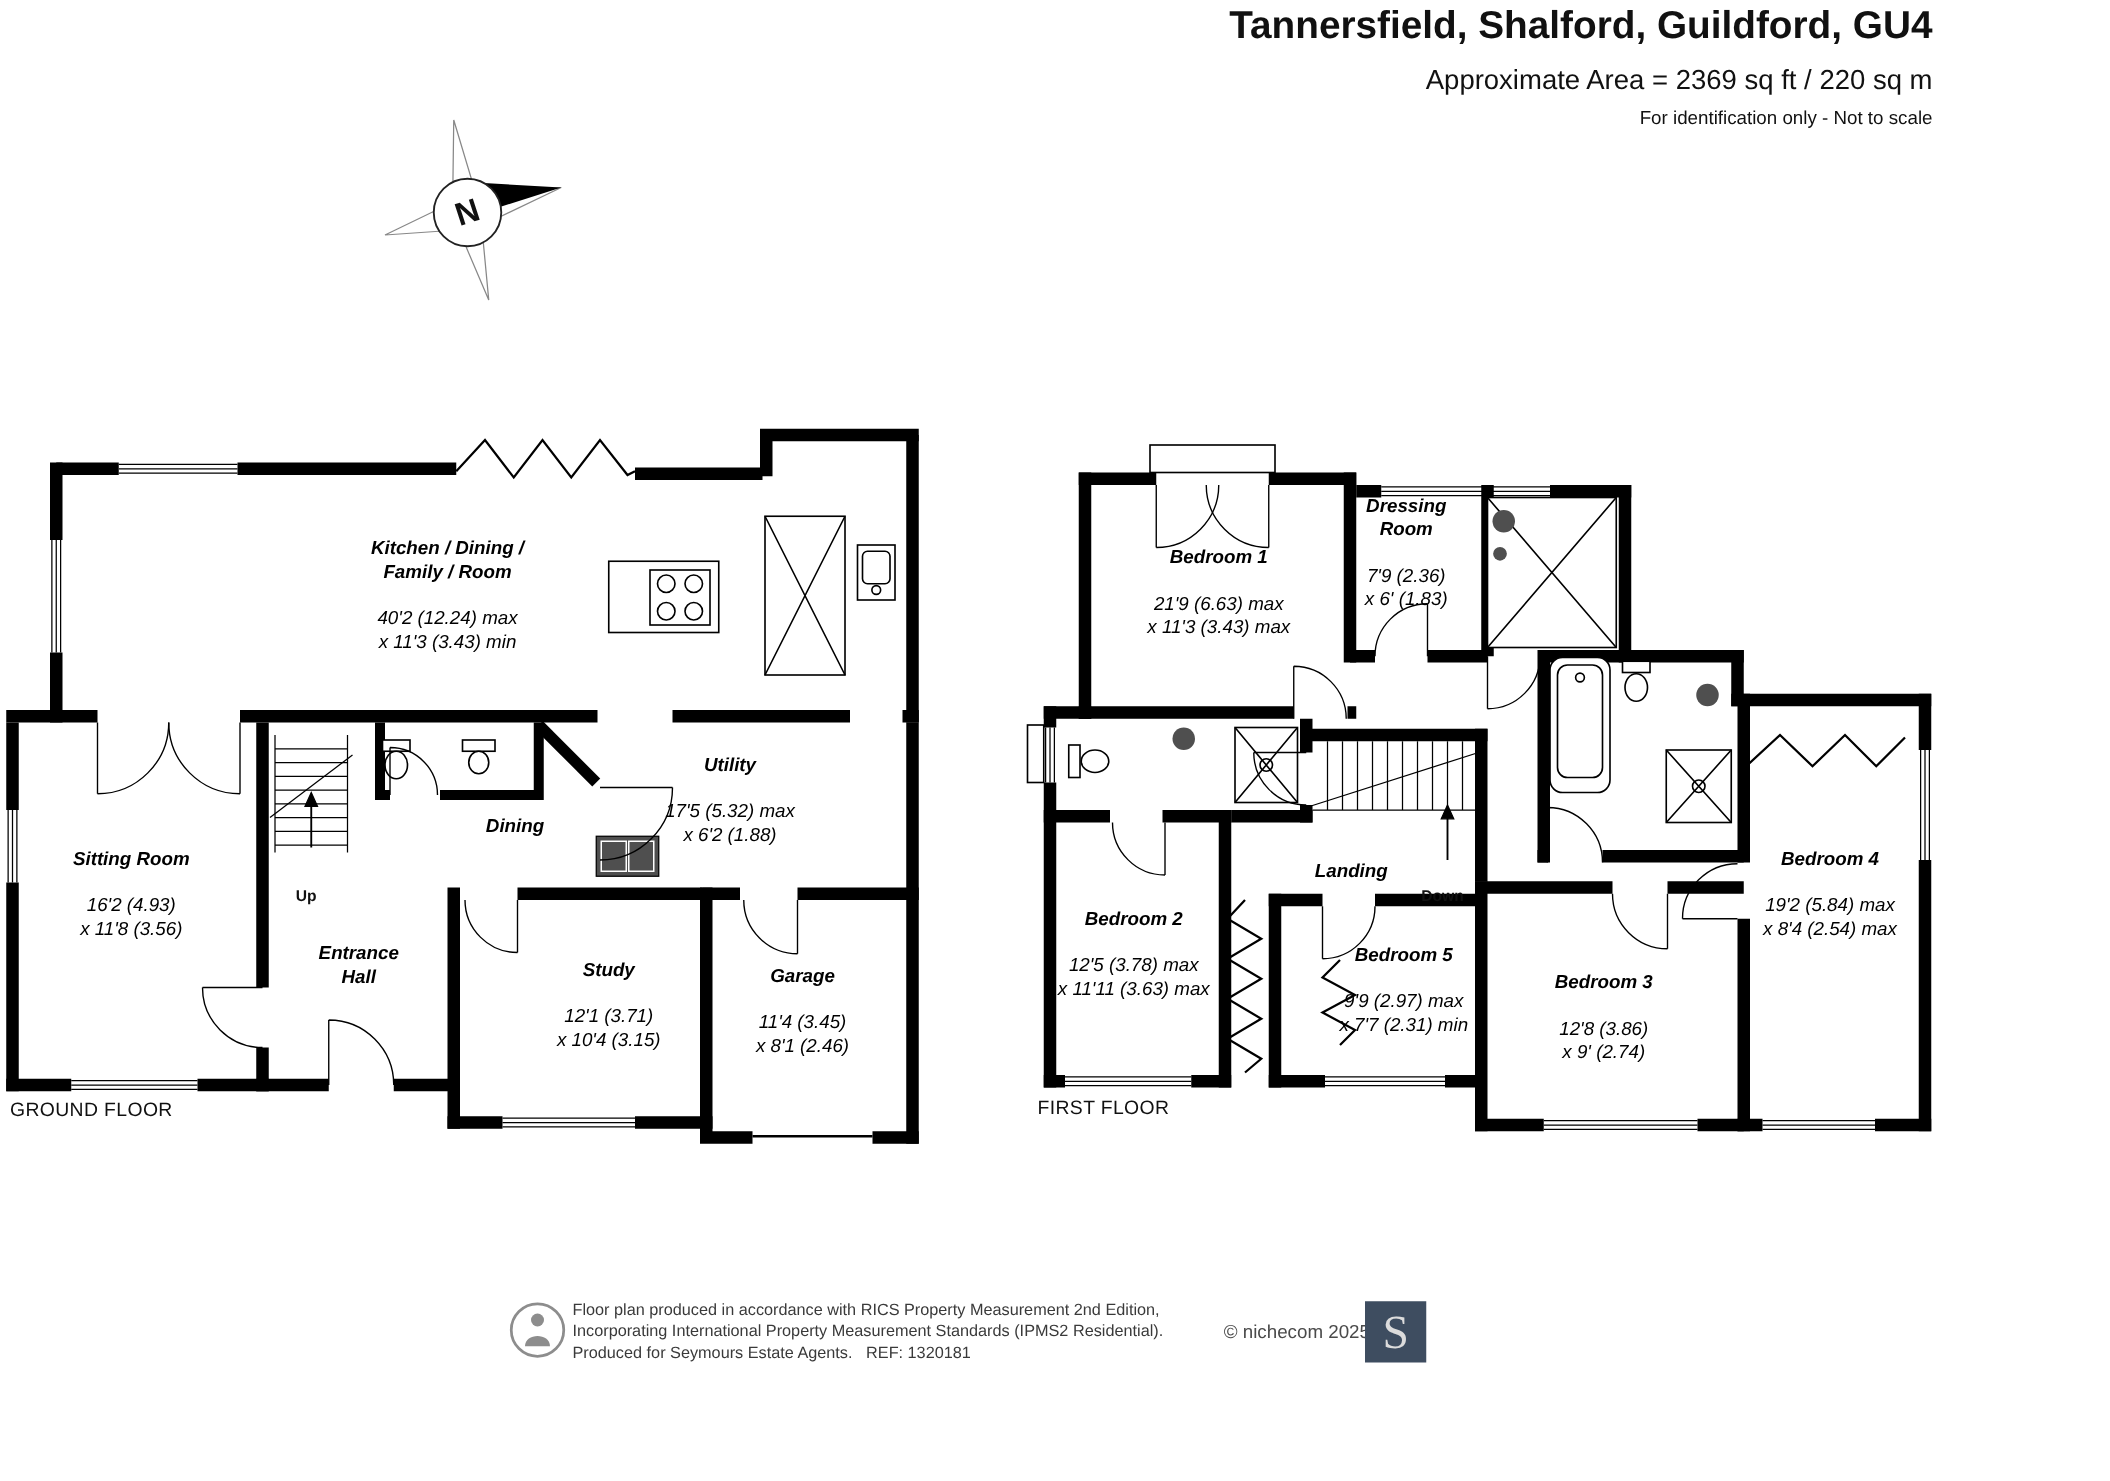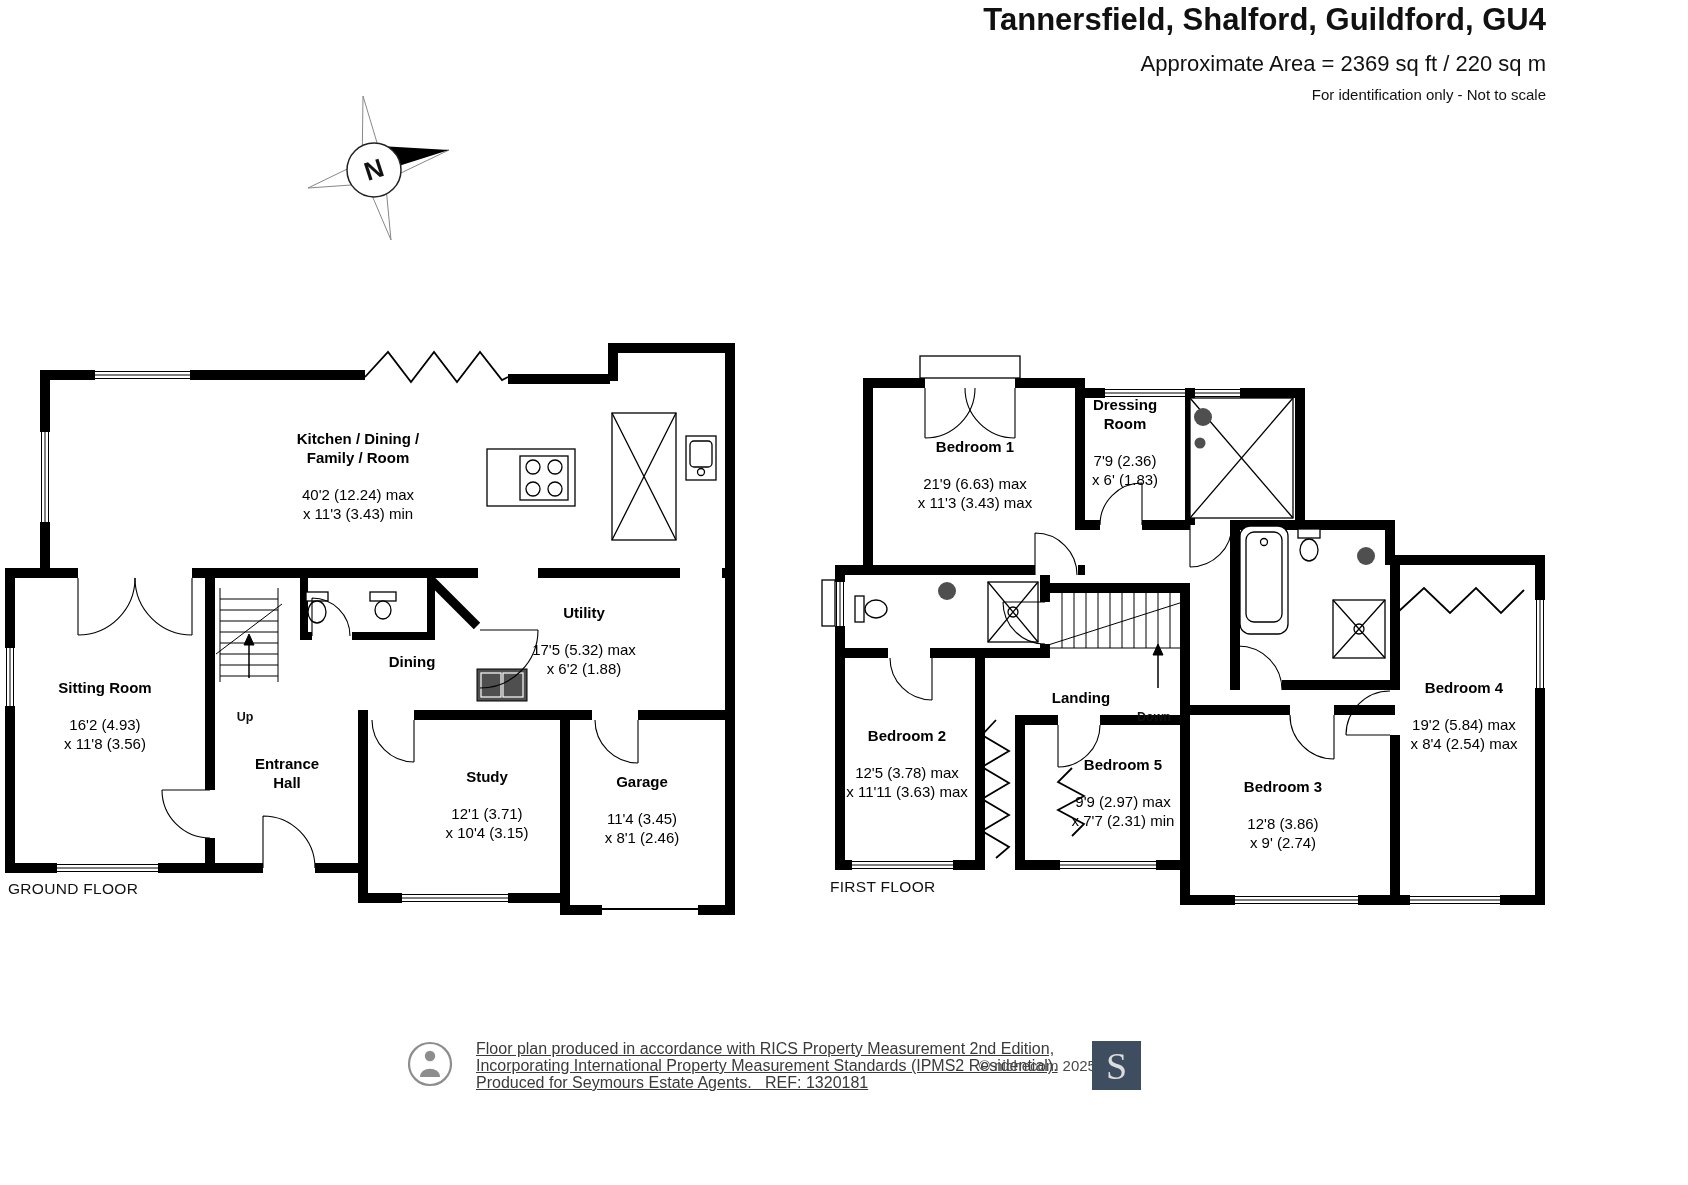--- a/index.html
+++ b/index.html
@@ -15,31 +15,31 @@
   .win{fill:none;stroke:#000;stroke-width:1;}
   .arc{fill:none;stroke:#000;stroke-width:1.1;}
   .tread{fill:none;stroke:#000;stroke-width:1;}
   .zig{fill:none;stroke:#000;stroke-width:1.8;}
   .dark{fill:#4f4f4f;}
   .star{fill:#fff;stroke:#888;stroke-width:1;}
   .wallthick{stroke:#000;stroke-width:9;}
   
   .labels{position:absolute;left:0;top:0;width:1688px;height:1185px;z-index:2;}
   .rlabel{position:absolute;transform:translate(-50%,-50%);text-align:center;
-          white-space:pre-line;font-size:15px;line-height:1.25;color:#000;}
+          white-space:pre-line;font-size:15px;line-height:1.25;color:#000;font-style:italic;}
   .rname{font-weight:bold;}
   .stair-label{position:absolute;transform:translate(-50%,-50%);font-size:12.5px;font-weight:bold;margin-top:26px;}
   .floor-label{position:absolute;font-size:15.5px;font-weight:normal;letter-spacing:.3px;}
   .compass-n{position:absolute;transform:translate(-50%,-50%) rotate(-18deg);
              font-size:26px;font-weight:bold;}
   .header{position:absolute;top:2px;right:142px;text-align:right;z-index:2;}
   .header .title{font-size:31px;font-weight:bold;}
   .header .area{font-size:22px;margin-top:13px;}
   .header .note{font-size:15px;margin-top:9px;}
-  .footer-line{position:absolute;left:476px;font-size:16px;color:#3a3a3a;white-space:pre;z-index:2;text-decoration:underline;}
+  .footer-line{position:absolute;left:458px;font-size:13px;color:#3a3a3a;white-space:pre;z-index:2;}
   .footer-copy{position:absolute;left:979px;font-size:15px;color:#4a4a4a;white-space:pre;z-index:2;}
   .s-logo{position:absolute;left:1092px;top:1041px;width:49px;height:49px;background:#3e4d60;
           display:flex;align-items:center;justify-content:center;z-index:2;}
   .s-logo span{font-family:"Liberation Serif", serif;font-size:38px;color:#dcdcdc;}
 </style>
 </head>
 <body>
 
 <svg id="plan" width="1688" height="1185" viewBox="0 0 1688 1185">
 

